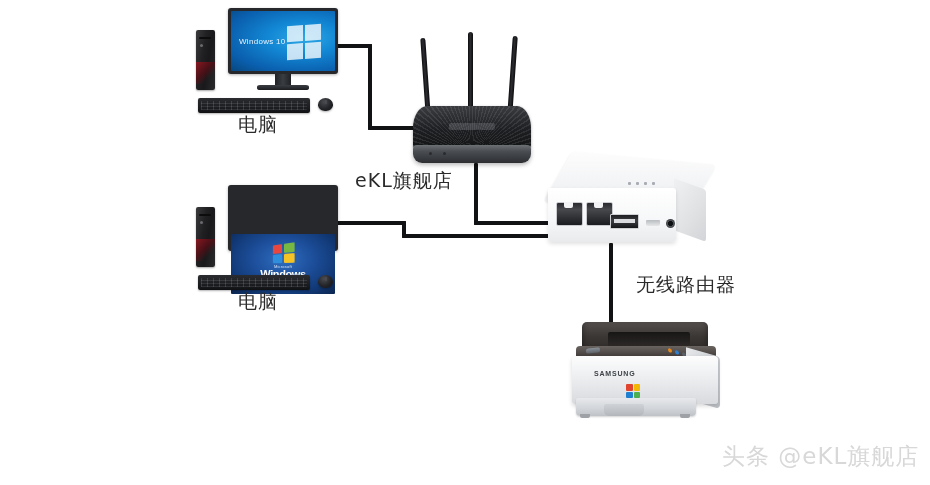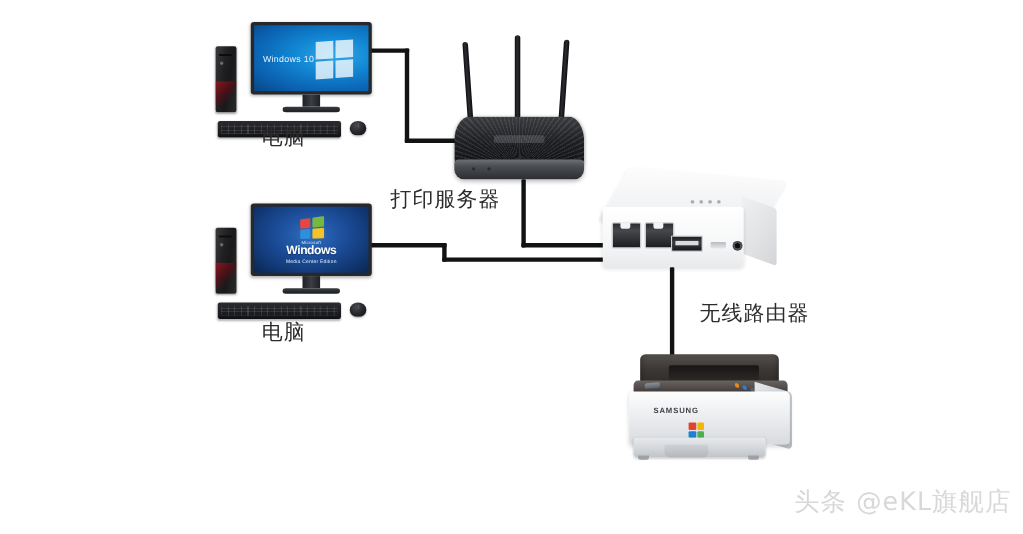--- a/index.html
+++ b/index.html
@@ -75,20 +75,21 @@
     width: 100%; height: 100%;
     border-radius: 1px;
     position: relative;
     overflow: hidden;
   }
   .screen-win10 {
     background: radial-gradient(ellipse at 70% 45%, #2ea8e6 0%, #1287d4 35%, #0a5fae 75%, #07477f 100%);
   }
   .screen-winxp {
     background: radial-gradient(ellipse at 50% 42%, #2f6fc0 0%, #1d4f9c 40%, #123a78 72%, #0b2550 100%);
+    margin-top: 46px;
   }
   .mon-neck {
     width: 16px; height: 11px;
     margin: 0 auto;
     background: linear-gradient(90deg,#1e2024,#3a3d42,#1e2024);
   }
   .mon-base {
     width: 52px; height: 5px;
     margin: 0 auto;
     background: linear-gradient(180deg,#3a3d42,#1c1e21);
@@ -382,21 +383,21 @@
 
   <div class="cable cable-h" style="left:334px; top:221px; width:72px;"></div>
   <div class="cable cable-v" style="left:402px; top:221px; height:17px;"></div>
   <div class="cable cable-h" style="left:402px; top:234px; width:180px;"></div>
 
   <div class="cable cable-v" style="left:474px; top:163px; height:62px;"></div>
   <div class="cable cable-h" style="left:474px; top:221px; width:108px;"></div>
 
   <div class="cable cable-v" style="left:609px; top:243px; height:90px;"></div>
 
-  <div class="pc-group" style="left:190px; top:20px;">
+  <div class="pc-group" style="left:190px; top:8px;">
     <div class="tower">
       <div class="tower-slot"></div>
       <div class="tower-led"></div>
     </div>
     <div class="monitor">
       <div class="mon-bezel">
         <div class="mon-screen screen-win10">
           <div class="w10-logo">
             <i></i>
               <i></i>
@@ -452,21 +453,21 @@
     <div class="ant" style="left:56px; top:2px; height:84px;"></div>
     <div class="ant" style="left:98px; top:6px; height:80px; transform:rotate(4deg);"></div>
     <div class="router-top" style="left:1px; top:76px;">
       <div class="router-brand"></div>
     </div>
     <div class="router-body" style="left:1px; top:115px;">
       <div class="router-dot" style="left:16px;"></div>
       <div class="router-dot" style="left:30px;"></div>
     </div>
   </div>
-  <div class="label" style="left:355px; top:168px;">打印服务器</div>
+  <div class="label" style="left:355px; top:168px;">eKL旗舰店</div>
 
   <div class="pserver" style="left:540px; top:158px;">
     <div class="ps-top"></div>
     <div class="ps-leds">
       <i></i>
         <i></i>
         <i></i>
         <i></i>
     </div>
     <div class="ps-label-plate"></div>

